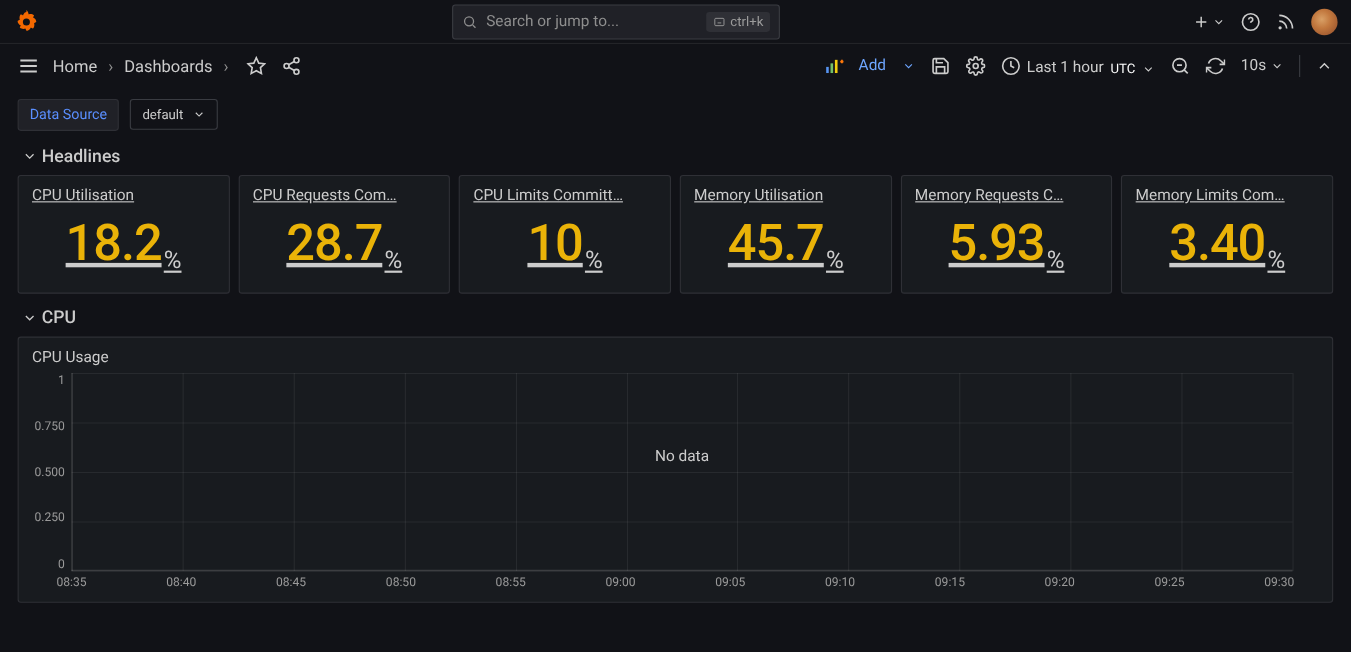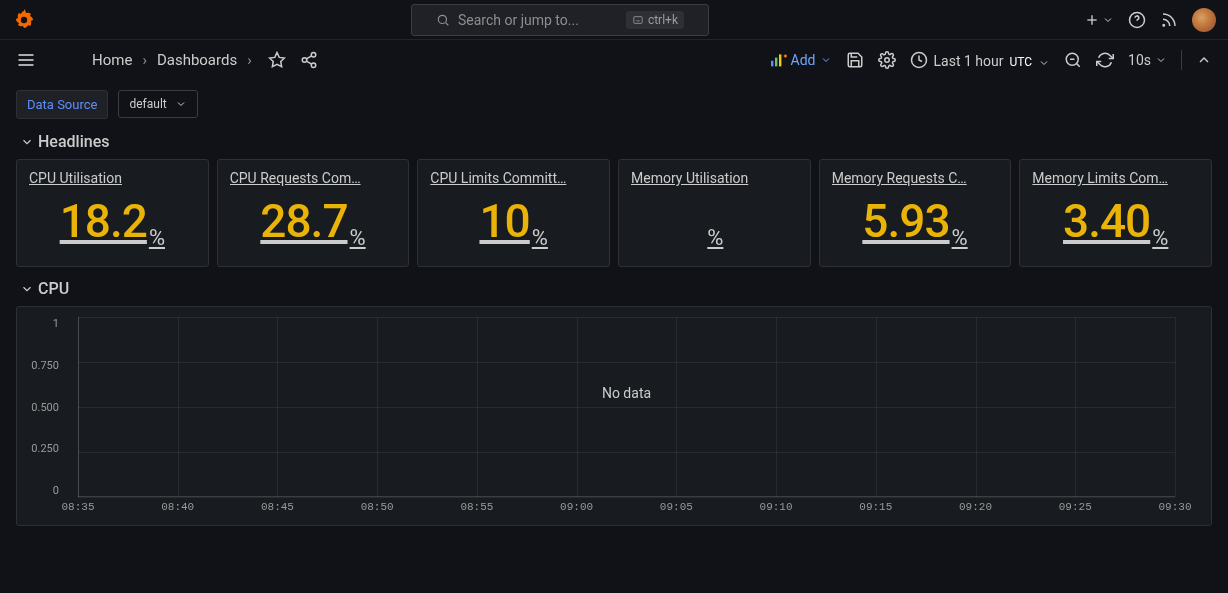--- a/index.html
+++ b/index.html
@@ -22,21 +22,21 @@
     .logo { width: 24px; height: 24px; flex-shrink: 0; }
     .top-spacer { flex: 1; }
     .search-box {
       display: flex;
       align-items: center;
       background: #202127;
       border: 1px solid #3a3c42;
       border-radius: 3px;
       height: 32px;
       width: 298px;
-      padding: 0 24px;
+      padding: 0 8px;
       color: #8e8e8e;
       gap: 8px;
     }
     .search-box svg { flex-shrink: 0; }
     .search-placeholder { flex: 1; color: #8e8e8e; }
     .kbd-hint {
       display: flex;
       align-items: center;
       gap: 4px;
       font-size: 12px;
@@ -53,27 +53,27 @@
       background: radial-gradient(circle at 40% 40%, #d9a066 0%, #c2783e 40%, #8e4a29 100%);
     }
     .sub-bar {
       height: 40px;
       display: flex;
       align-items: center;
       padding: 0 16px;
       gap: 12px;
     }
     .menu-icon { cursor: pointer; display:flex; }
-    .breadcrumb { display: flex; align-items: center; gap: 10px; font-size: 15px; margin-left: 44px; }
+    .breadcrumb { display: flex; align-items: center; gap: 10px; font-size: 15px; }
     .crumb { color: #cccccc; cursor: pointer; }
     .crumb-sep { color: #8e8e8e; }
     .crumb-last { color: #cccccc; }
     .sub-actions { display: flex; align-items: center; gap: 14px; margin-left: 4px; }
     .sub-right { display: flex; align-items: center; gap: 14px; margin-left: auto; }
-    .add-btn { display: flex; align-items: center; gap: 4px; cursor: pointer; justify-content: space-between; }
+    .add-btn { display: flex; align-items: center; gap: 14px; cursor: pointer; justify-content: space-between; }
     .add-icon-mini { display:flex; }
     .add-text { color: #6ea6ff; font-size: 14px; }
     .time-btn { display: flex; align-items: flex-end; gap: 6px; cursor: pointer; }
     .time-label { color: #cccccc; }
     .utc-badge { color: #ffffff; font-size: 12px; }
     .refresh-interval { display: flex; align-items: center; gap: 4px; cursor: pointer; }
     .vdiv { width: 1px; height: 20px; background: #3a3c42; }
     .vars-row {
       height: 48px;
       display: flex;
@@ -167,21 +167,20 @@
       justify-content: space-between;
       align-items: flex-end;
       padding: 0 6px 20px 0;
       font-size: 11px;
       color: #9a9a9a;
     }
     .plot {
       flex: 1;
       position: relative;
       margin-right: 36px;
-      margin-left: 13px;
     }
     .grid-line-h {
       position: absolute;
       left: 0; right: 0;
       border-top: 1px solid rgba(204,204,204,0.09);
     }
     .grid-line-v {
       position: absolute;
       top: 0; bottom: 20px;
       border-left: 1px solid rgba(204,204,204,0.09);
@@ -190,25 +189,24 @@
     .plot-border-bottom { position:absolute; left:0; right:0; bottom:20px; border-top:1px solid rgba(204,204,204,0.2);}
     .no-data {
       position: absolute;
       top: 38%;
       left: 50%;
       transform: translate(-50%, -50%);
       color: #cccccc;
     }
     .x-axis {
       position: absolute;
-      left: 0; right: 0; bottom: 0;
+      left: 0; right: 12px; bottom: 0;
       height: 16px;
       font-size: 11px;
       color: #9a9a9a;
-      font-family: Liberation Mono, monospace;
     }
     .x-tick { position: absolute; transform: translateX(-50%); }
     svg { display: block; }
   </style>
 </head>
 <body>
 
 <div class="top-bar">
   <div class="logo">
     <svg viewBox="0 0 24 24" width="24" height="24">
@@ -397,20 +395,21 @@
   <div class="stat-panel">
     <div class="stat-title">CPU Limits Committ…</div>
     <div class="stat-value-wrap">
         <span class="stat-value">10</span>
         <span class="stat-unit">%</span>
       </div>
   </div>
   <div class="stat-panel">
     <div class="stat-title">Memory Utilisation</div>
     <div class="stat-value-wrap">
+        <span class="stat-value">45.7</span>
         <span class="stat-unit">%</span>
       </div>
   </div>
   <div class="stat-panel">
     <div class="stat-title">Memory Requests C…</div>
     <div class="stat-value-wrap">
         <span class="stat-value">5.93</span>
         <span class="stat-unit">%</span>
       </div>
   </div>
@@ -424,20 +423,21 @@
 </div>
 
 <div class="section-hdr" style="padding-top:12px">
   <svg width="14" height="14" viewBox="0 0 24 24" fill="none" stroke="#ccc" stroke-width="2">
       <polyline points="6 9 12 15 18 9"></polyline>
     </svg>
   <span>CPU</span>
 </div>
 
 <div class="chart-panel">
+  <div class="chart-title">CPU Usage</div>
   <div class="chart-area">
     <div class="y-axis">
       <span>1</span>
       <span>0.750</span>
       <span>0.500</span>
       <span>0.250</span>
       <span>0</span>
     </div>
     <div class="plot" id="plot">
       <div class="plot-border-left"></div>

